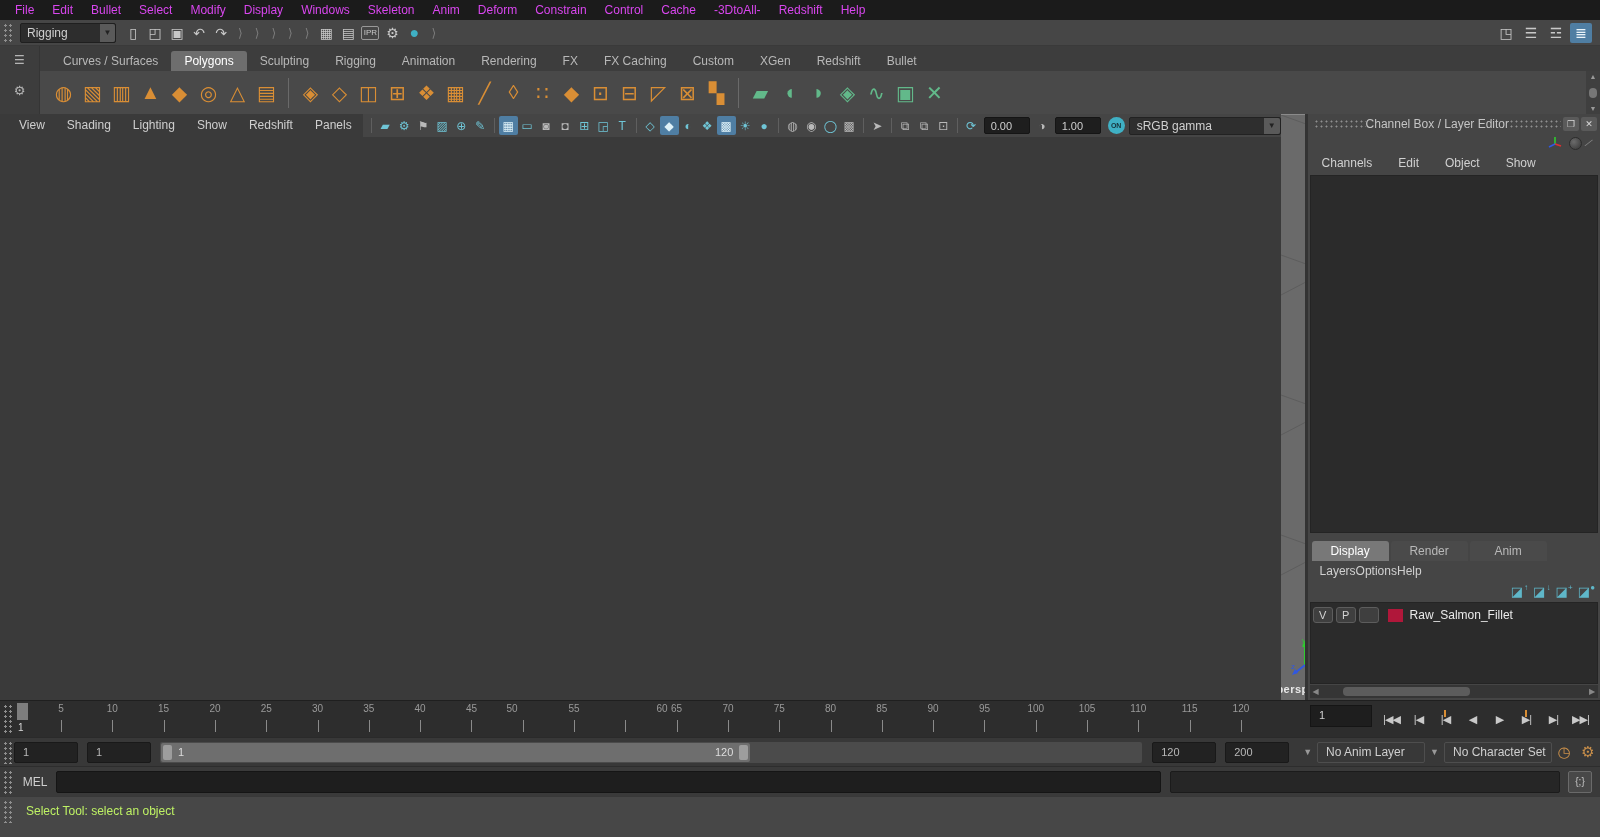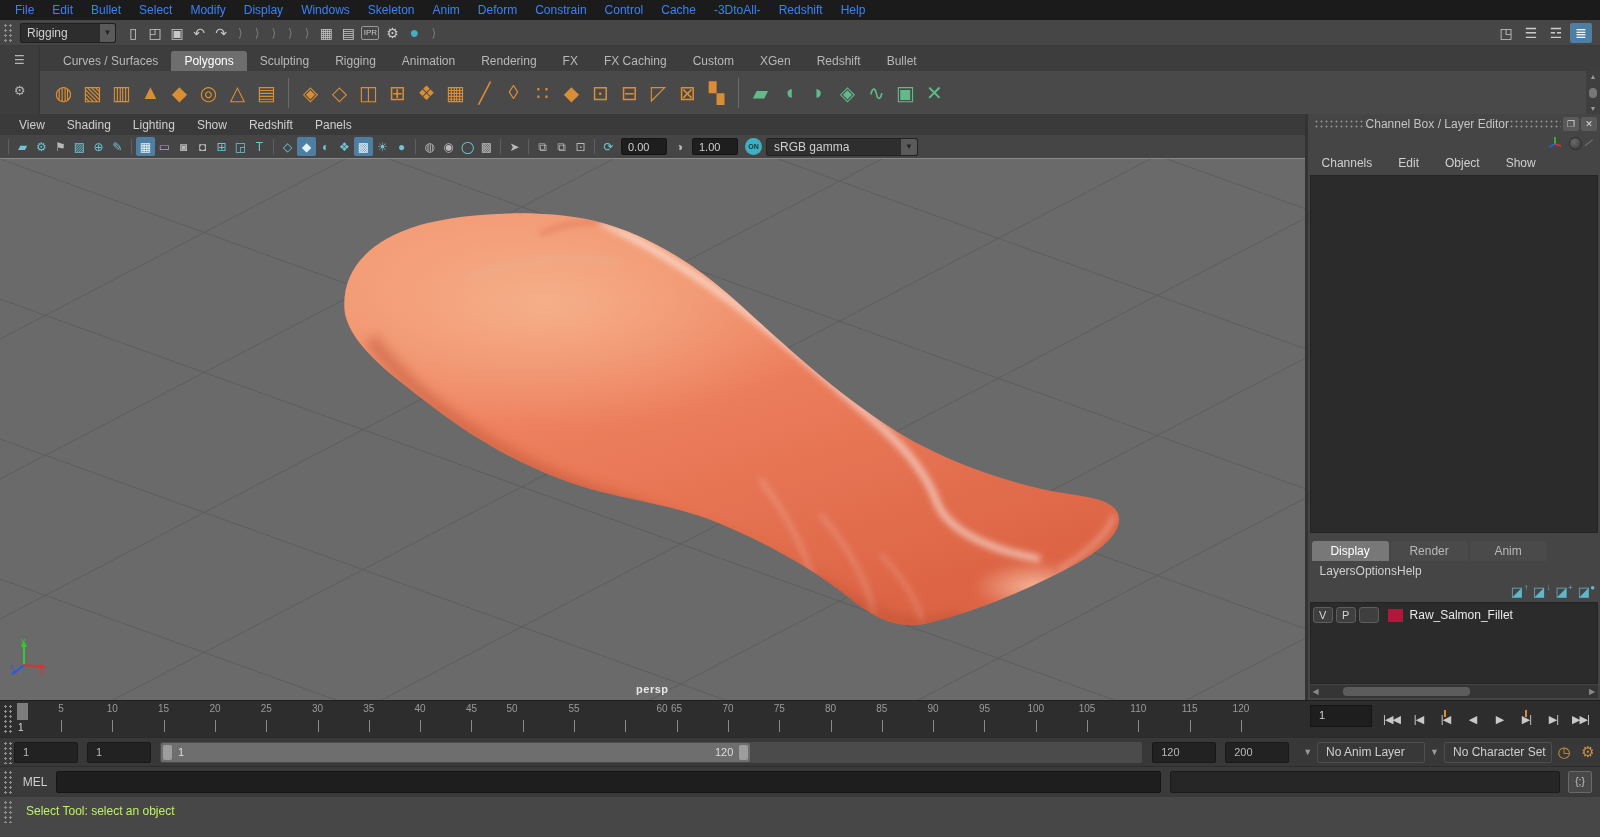--- a/index.html
+++ b/index.html
@@ -1,21 +1,21 @@
 <!DOCTYPE html>
 <html><head>
 <meta charset="utf-8">
 <style>
   html,body{margin:0;padding:0;background:#222;}
   *{box-sizing:border-box;font-family:"Liberation Sans","DejaVu Sans",sans-serif;-webkit-font-smoothing:antialiased;}
   .app{position:relative;width:1600px;height:837px;background:#454545;overflow:hidden;color:#ccc;font-size:12px;}
 
   
   .menubar{height:20px;background:#1b1b1b;display:flex;align-items:center;padding-left:6px;}
-  .mi{padding:0 9px;color:#3b82f6;font-size:12px;line-height:20px;cursor:default;}
+  .mi{padding:0 9px;color:#d946ef;font-size:12px;line-height:20px;cursor:default;}
 
   
   .toolbar{height:26px;background:#464646;display:flex;align-items:center;border-bottom:1px solid #3a3a3a;}
   .dots{width:10px;align-self:stretch;margin:2px 2px;background-image:radial-gradient(circle,#8f8f8f 1px,transparent 1.3px);background-size:5px 5px;background-position:1px 1px;}
   .mode-dd{display:flex;align-items:center;height:20px;width:96px;background:#2d2d2d;border:1px solid #1f1f1f;border-radius:2px;margin:0 6px;}
   .mode-dd .lbl{flex:1;padding-left:6px;color:#d0d0d0;}
   .mode-dd .arr{width:15px;height:18px;background:#5a5a5a;border-radius:0 2px 2px 0;color:#222;font-size:8px;display:flex;align-items:center;justify-content:center;}
   .tbi{width:22px;height:22px;display:flex;align-items:center;justify-content:center;color:#c8c8c8;font-size:14px;cursor:default;}
   .tbi.teal{color:#3fb0c4;font-size:16px;}
   .tbi.txt{font-size:8px;border:1px solid #999;width:18px;height:14px;border-radius:2px;margin:0 2px;}
@@ -36,21 +36,21 @@
   .shelf-icons{flex:1;background:#494949;display:flex;align-items:center;padding-left:10px;gap:2px;}
   .shi{width:27px;height:30px;display:flex;align-items:center;justify-content:center;font-size:20px;cursor:default;}
   .shi.orange{color:#d98e35;}
   .shi.green{color:#62b98a;}
   .shisep{width:1px;height:30px;background:#6a6a6a;margin:0 6px;}
   .shelf-scroll{position:absolute;right:0;top:25px;bottom:0;width:14px;background:#3f3f3f;display:flex;flex-direction:column;align-items:center;justify-content:space-between;padding:2px 0;color:#9a9a9a;font-size:7px;}
   .shelf-scroll .thumb{width:8px;height:10px;background:#777;border-radius:4px;}
 
   
   .main{display:flex;height:586px;background:#333;}
-  .vp{width:1342px;display:flex;flex-direction:column;background:#3a3a3a;}
+  .vp{width:1342px;display:flex;flex-direction:row;background:#3a3a3a;}
   .vp-menu{height:21px;display:flex;align-items:center;background:#3a3a3a;padding-left:8px;}
   .vpm{padding:0 11px;color:#cfcfcf;font-size:12px;}
   .vp-toolbar{height:23px;background:#454545;display:flex;align-items:center;padding-left:4px;}
   .vti{width:19px;height:19px;display:flex;align-items:center;justify-content:center;color:#6fc5d6;font-size:12px;border-radius:2px;}
   .vti.gray{color:#b9b9b9;}
   .vti.sel{background:#4f7ea3;color:#dff2f8;}
   .vtsep{width:1px;height:15px;background:#5f5f5f;margin:0 4px;}
   .vt-field{width:46px;height:17px;background:#1e1e1e;border:1px solid #151515;color:#cfcfcf;font-size:11px;display:flex;align-items:center;padding-left:6px;margin:0 3px;border-radius:2px;}
   .on-badge{width:17px;height:17px;border-radius:50%;background:#3fb0c4;color:#17333a;font-size:7px;font-weight:bold;display:flex;align-items:center;justify-content:center;margin:0 4px;}
   .cs-dd{display:flex;align-items:center;width:152px;height:18px;background:#2e2e2e;border:1px solid #222;border-radius:2px;}

